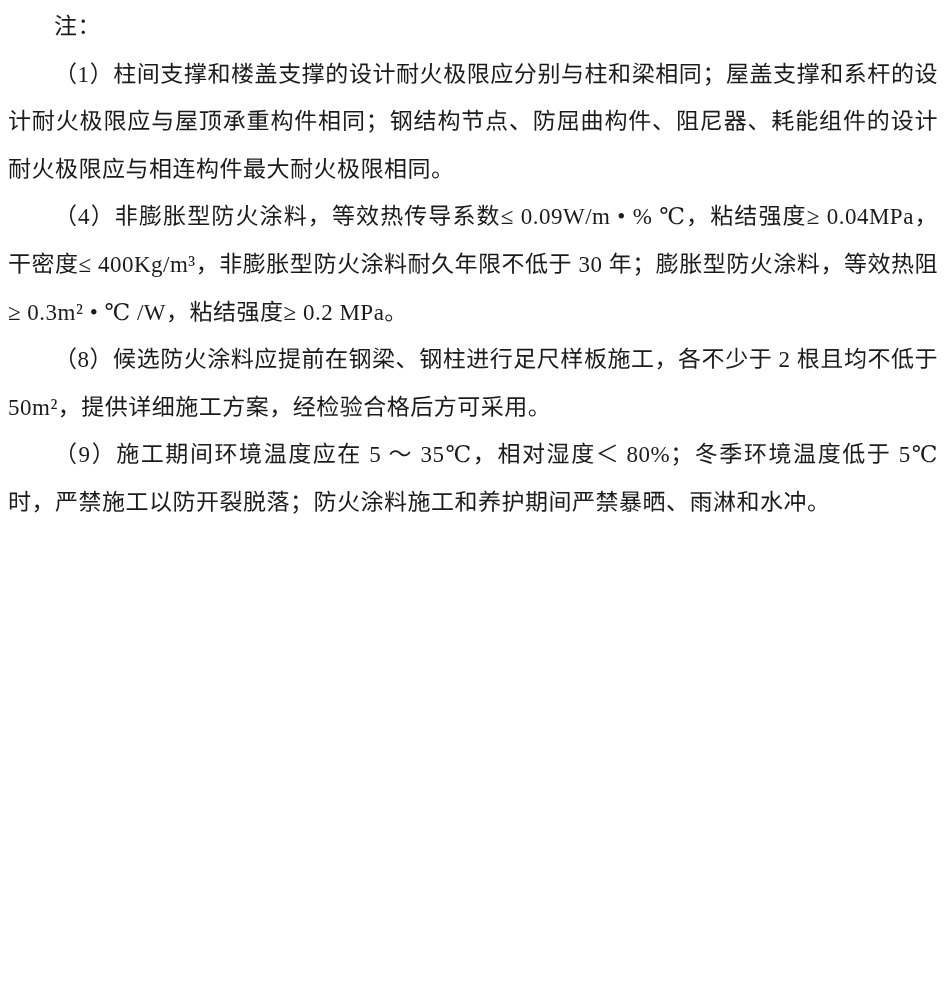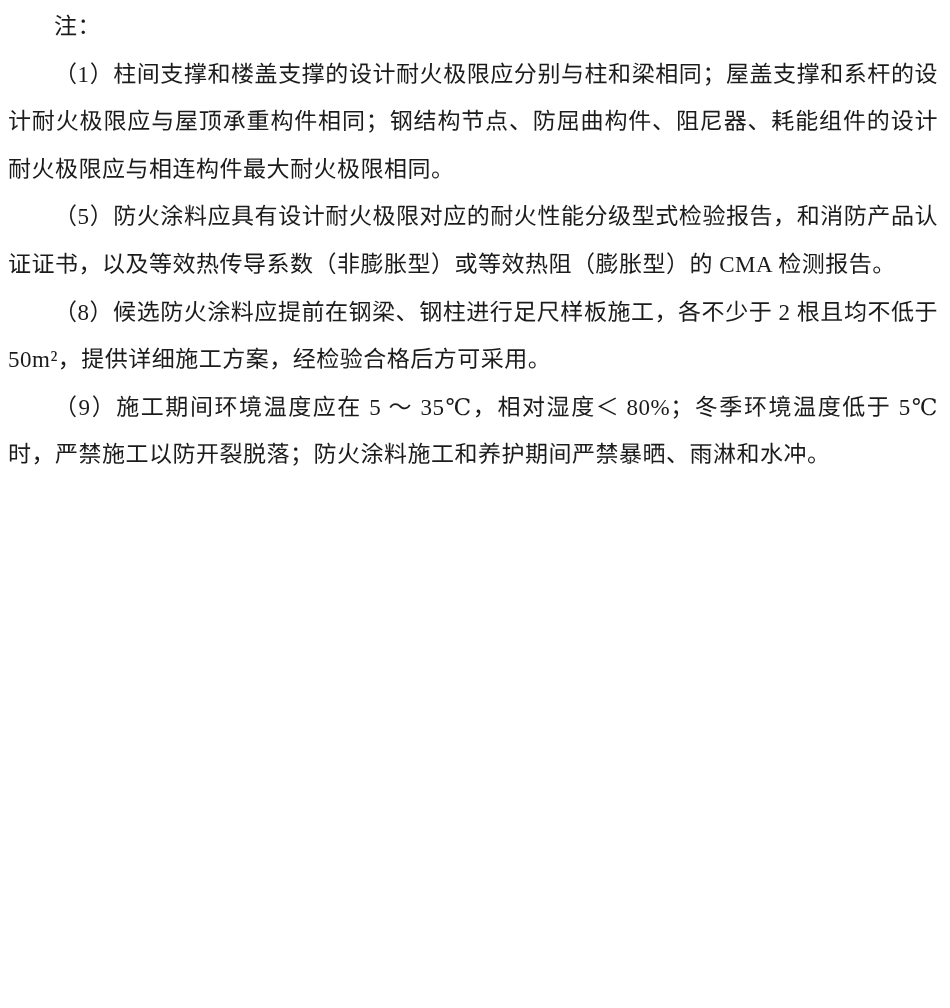--- a/index.html
+++ b/index.html
@@ -33,16 +33,16 @@
   .doc-page p.heading {
     text-align: left;
   }
 </style>
 </head>
 <body>
 
 <div class="doc-page">
   <p class="heading">注：</p>
   <p>（1）柱间支撑和楼盖支撑的设计耐火极限应分别与柱和梁相同；屋盖支撑和系杆的设计耐火极限应与屋顶承重构件相同；钢结构节点、防屈曲构件、阻尼器、耗能组件的设计耐火极限应与相连构件最大耐火极限相同。</p>
-  <p>（5）防火涂料应具有设计耐火极限对应的耐火性能分级型式检验报告，和消防产品认证证书，以及等效热传导系数（非膨胀型）或等效热阻（膨胀型）的 CMA 检测报告。</p>
+  <p>（4）非膨胀型防火涂料，等效热传导系数≤ 0.09W/m • % ℃，粘结强度≥ 0.04MPa，干密度≤ 400Kg/m³，非膨胀型防火涂料耐久年限不低于 30 年；膨胀型防火涂料，等效热阻≥ 0.3m² • ℃ /W，粘结强度≥ 0.2 MPa。</p>
   <p>（8）候选防火涂料应提前在钢梁、钢柱进行足尺样板施工，各不少于 2 根且均不低于 50m²，提供详细施工方案，经检验合格后方可采用。</p>
   <p>（9）施工期间环境温度应在 5 ～ 35℃，相对湿度＜ 80%；冬季环境温度低于 5℃时，严禁施工以防开裂脱落；防火涂料施工和养护期间严禁暴晒、雨淋和水冲。</p>
 </div>
 
 </body></html>

